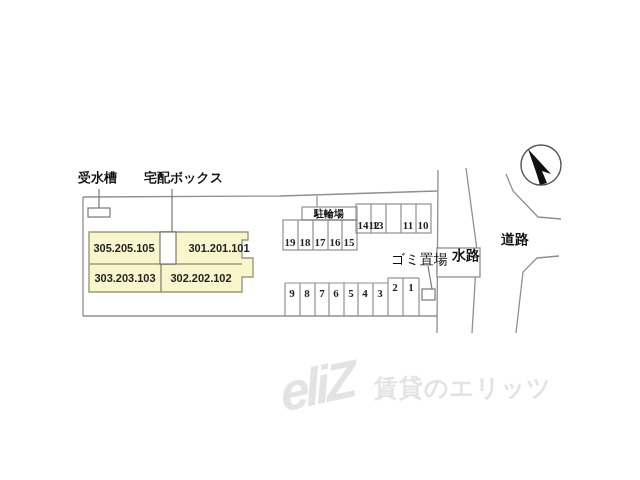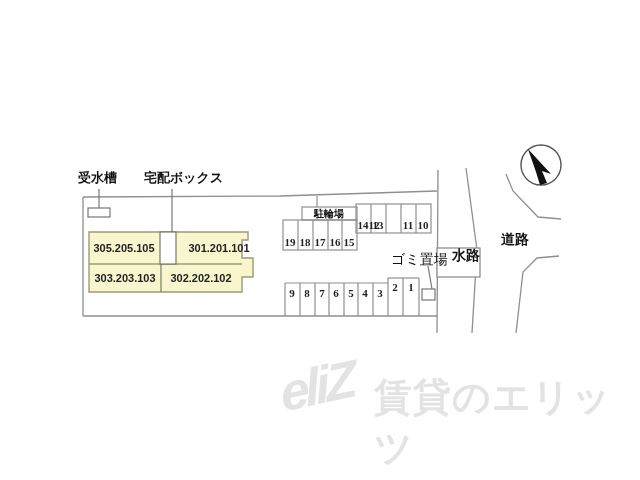--- a/index.html
+++ b/index.html
@@ -17,21 +17,21 @@
   .garbage-label{font-size:14px;font-weight:400;color:#111;}
   #watermark{position:absolute;left:0;top:0;width:640px;height:480px;pointer-events:none;}
   .wm-logo{
     position:absolute;left:280px;top:356px;
     font-size:52px;font-weight:700;font-style:italic;
     color:#e3e3e3;transform:rotate(-12deg) skewX(-6deg);
     letter-spacing:-4px;
   }
   .wm-text{
     position:absolute;left:374px;top:372px;
-    font-size:38px;font-weight:700;color:#e3e3e3;letter-spacing:1px;
+    font-size:24px;font-weight:700;color:#e3e3e3;letter-spacing:1px;
   }
 </style>
 </head>
 <body>
 
 <div id="stage">
 
   <svg id="plan-svg" width="640" height="480" viewBox="0 0 640 480">
 
     <g stroke="#8f8f8f" stroke-width="1.3" fill="none">

